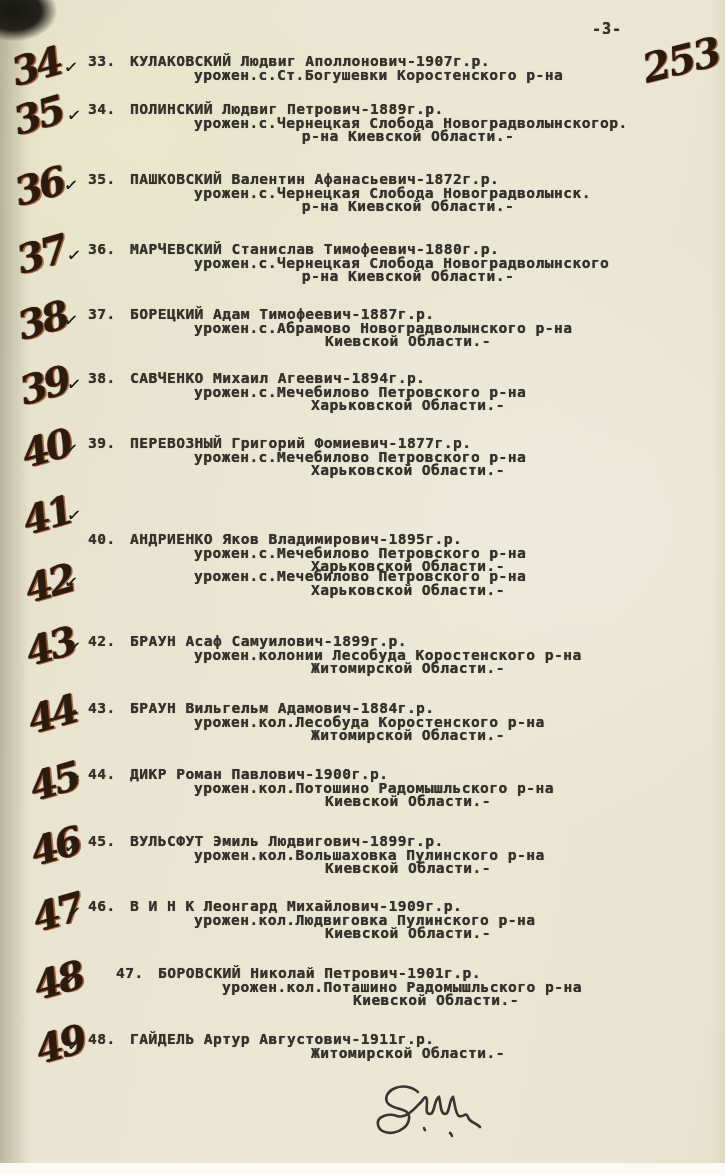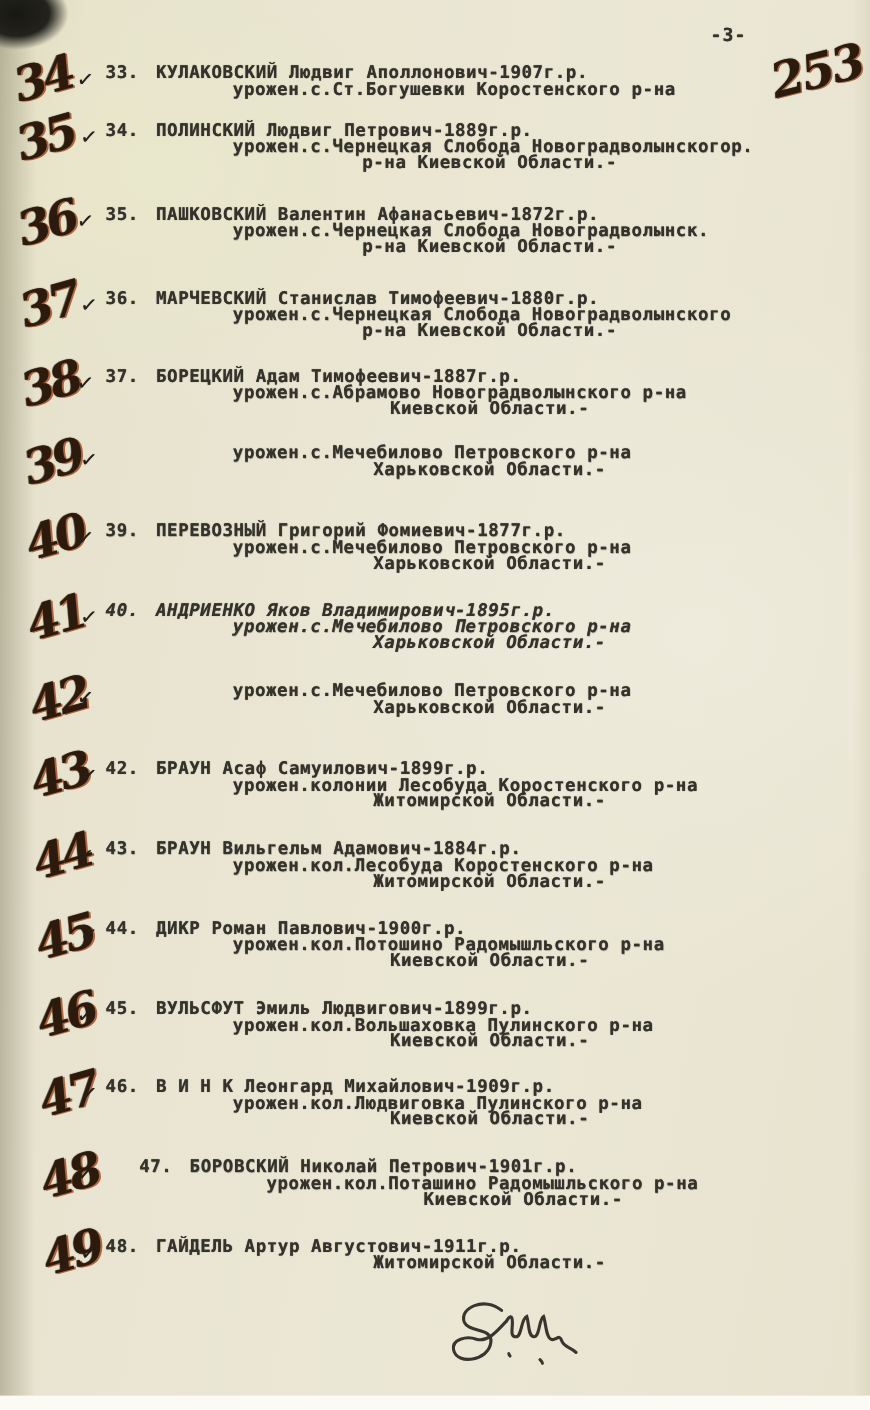--- a/index.html
+++ b/index.html
@@ -107,39 +107,40 @@
         <div class="l1"><span class="num">37.</span><span class="nm">БОРЕЦКИЙ Адам Тимофеевич-1887г.р.</span></div>
         <div class="l2">урожен.с.Абрамово Новоградволынского р-на</div>
         <div class="l3">Киевской Области.-</div>
       </div>
     </div>
 
     <div class="entry-wrap">
       <div class="hand margin-no" style="top: 362px; left: 20px;">39</div>
       <div class="check" style="top: 374px; left: 67px;">✓</div>
       <div class="typed entry" style="top: 372px;">
+        <div class="l1"><span class="num">38.</span><span class="nm">САВЧЕНКО Михаил Агеевич-1894г.р.</span></div>
         <div class="l2">урожен.с.Мечебилово Петровского р-на</div>
         <div class="l3">Харьковской Области.-</div>
       </div>
     </div>
 
     <div class="entry-wrap">
       <div class="hand margin-no" style="top: 425px; left: 21.6px;">40</div>
       <div class="check" style="top: 439px; left: 64px;">✓</div>
       <div class="typed entry" style="top: 437px;">
         <div class="l1"><span class="num">39.</span><span class="nm">ПЕРЕВОЗНЫЙ Григорий Фомиевич-1877г.р.</span></div>
         <div class="l2">урожен.с.Мечебилово Петровского р-на</div>
         <div class="l3">Харьковской Области.-</div>
       </div>
     </div>
 
     <div class="entry-wrap">
       <div class="hand margin-no" style="top: 492px; left: 23.2px;">41</div>
       <div class="check" style="top: 505px; left: 67px;">✓</div>
-      <div class="typed entry" style="top: 503px; font-style: italic;">
+      <div class="typed entry" style="top: 533px;">
         <div class="l1"><span class="num">40.</span><span class="nm">АНДРИЕНКО Яков Владимирович-1895г.р.</span></div>
         <div class="l2">урожен.с.Мечебилово Петровского р-на</div>
         <div class="l3">Харьковской Области.-</div>
       </div>
     </div>
 
     <div class="entry-wrap">
       <div class="hand margin-no" style="top: 560px; left: 24.8px;">42</div>
       <div class="check" style="top: 572px; left: 64px;">✓</div>
       <div class="typed entry" style="top: 570px;">

